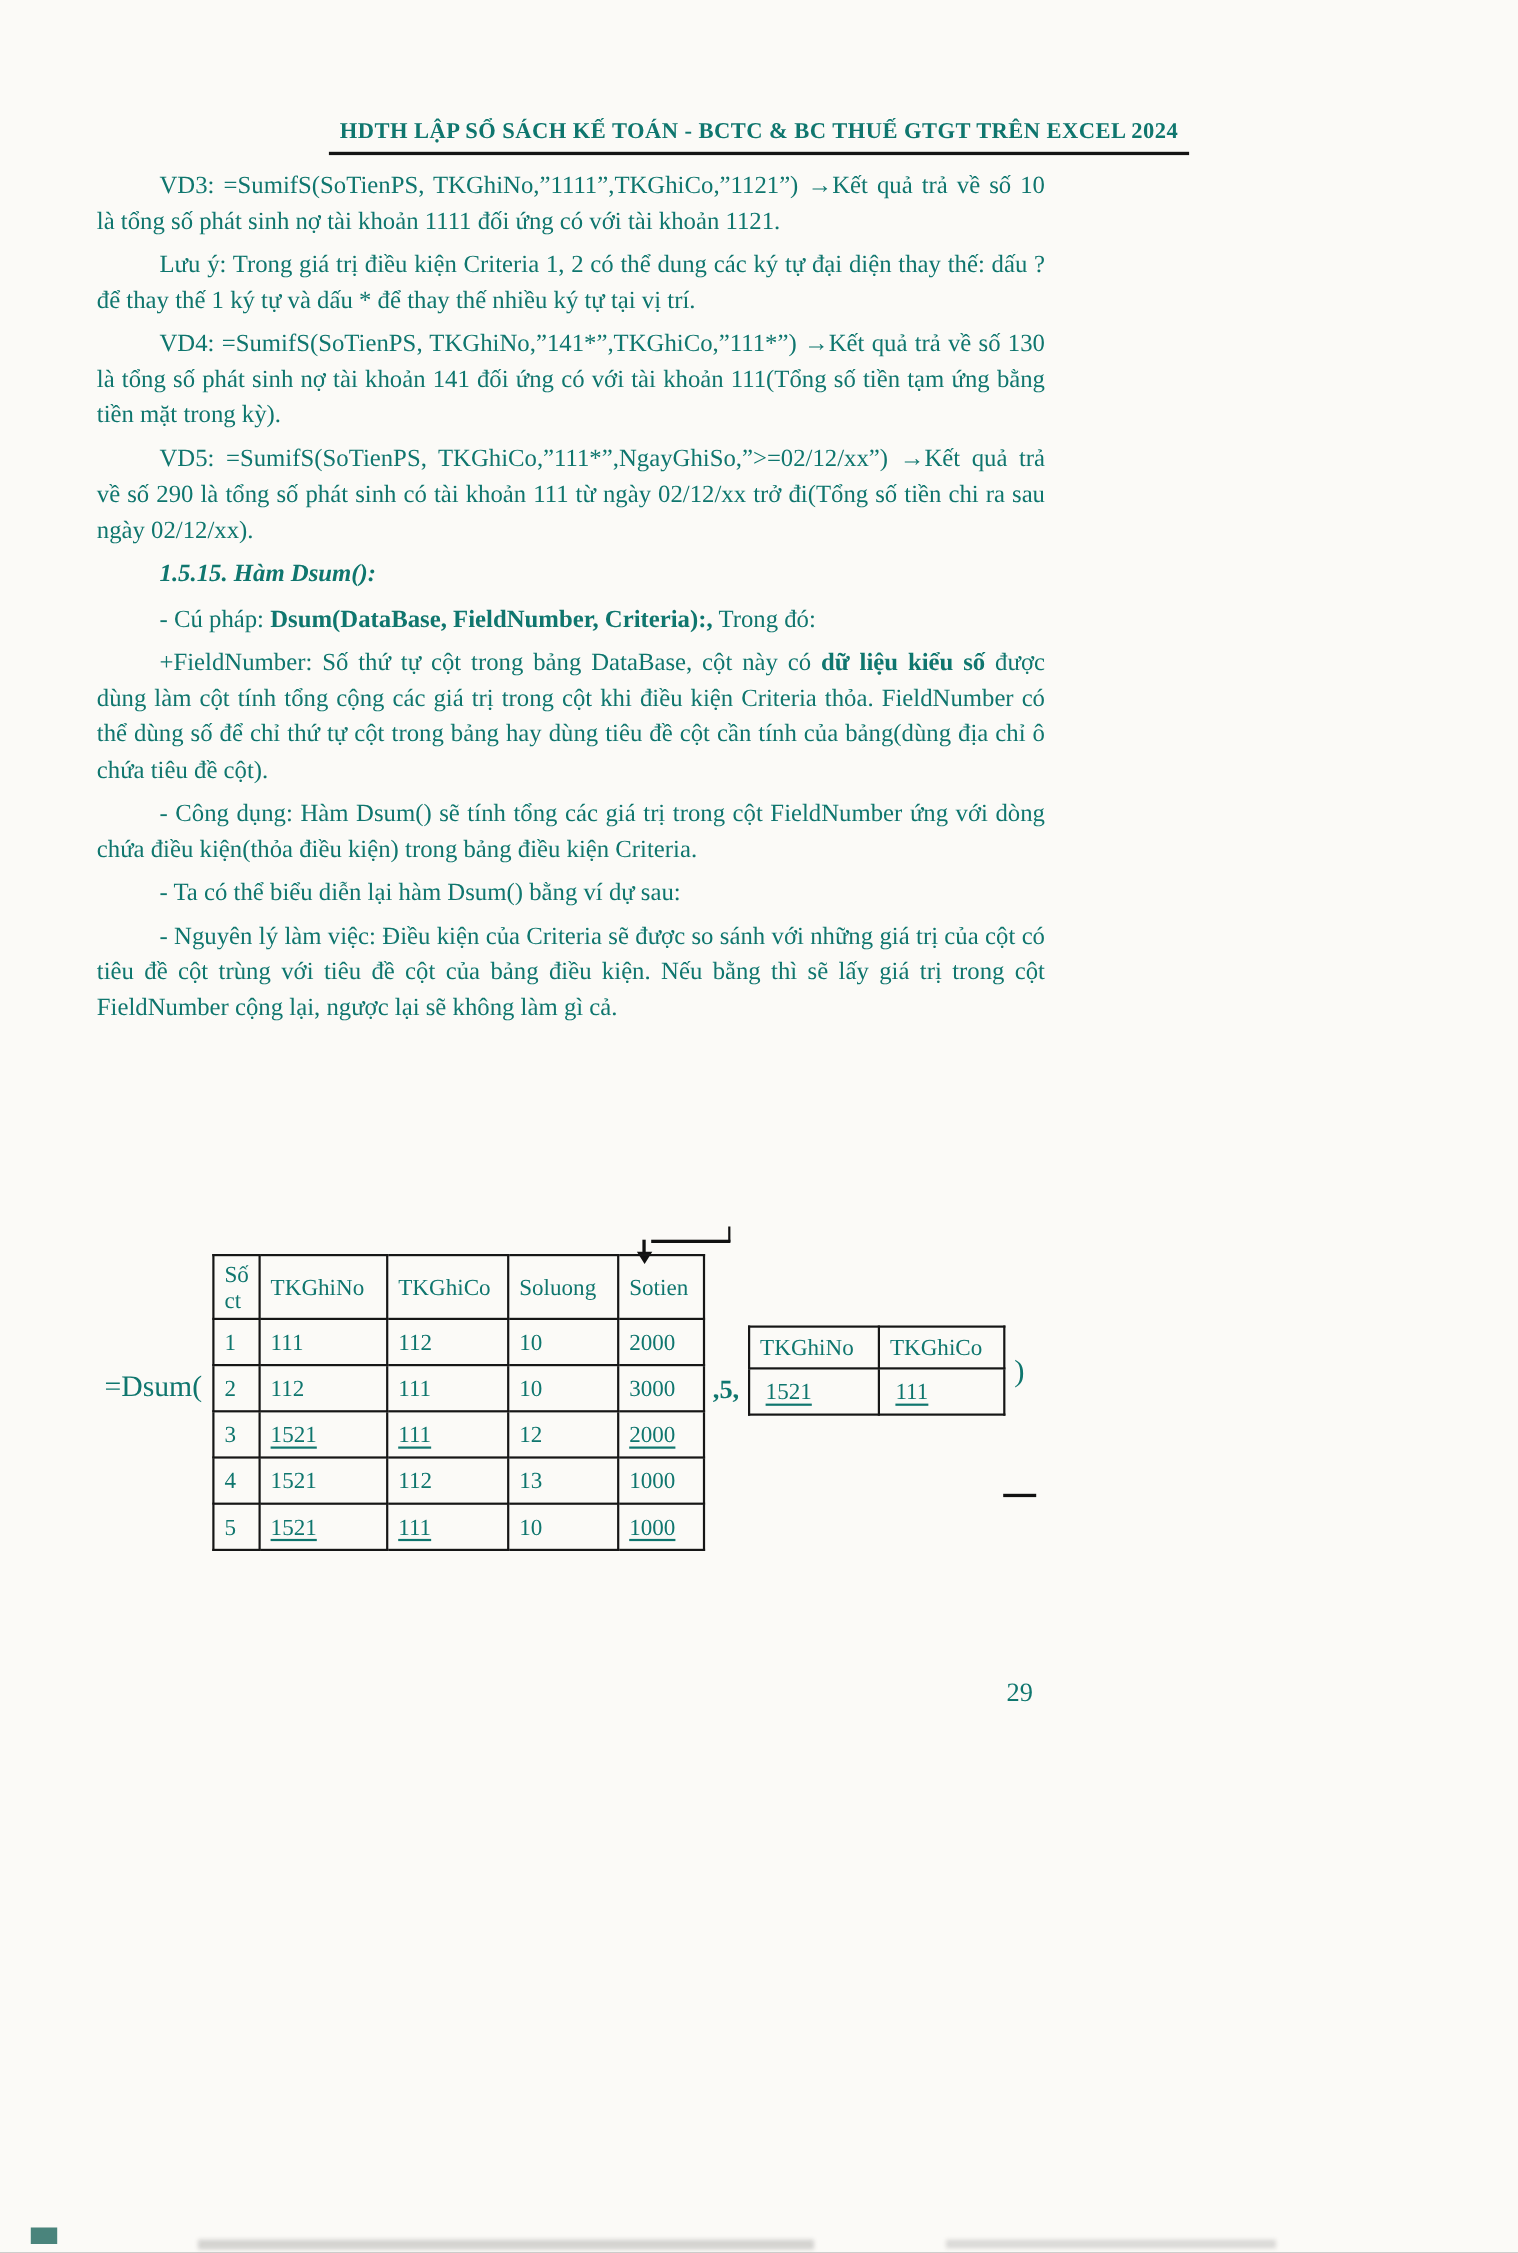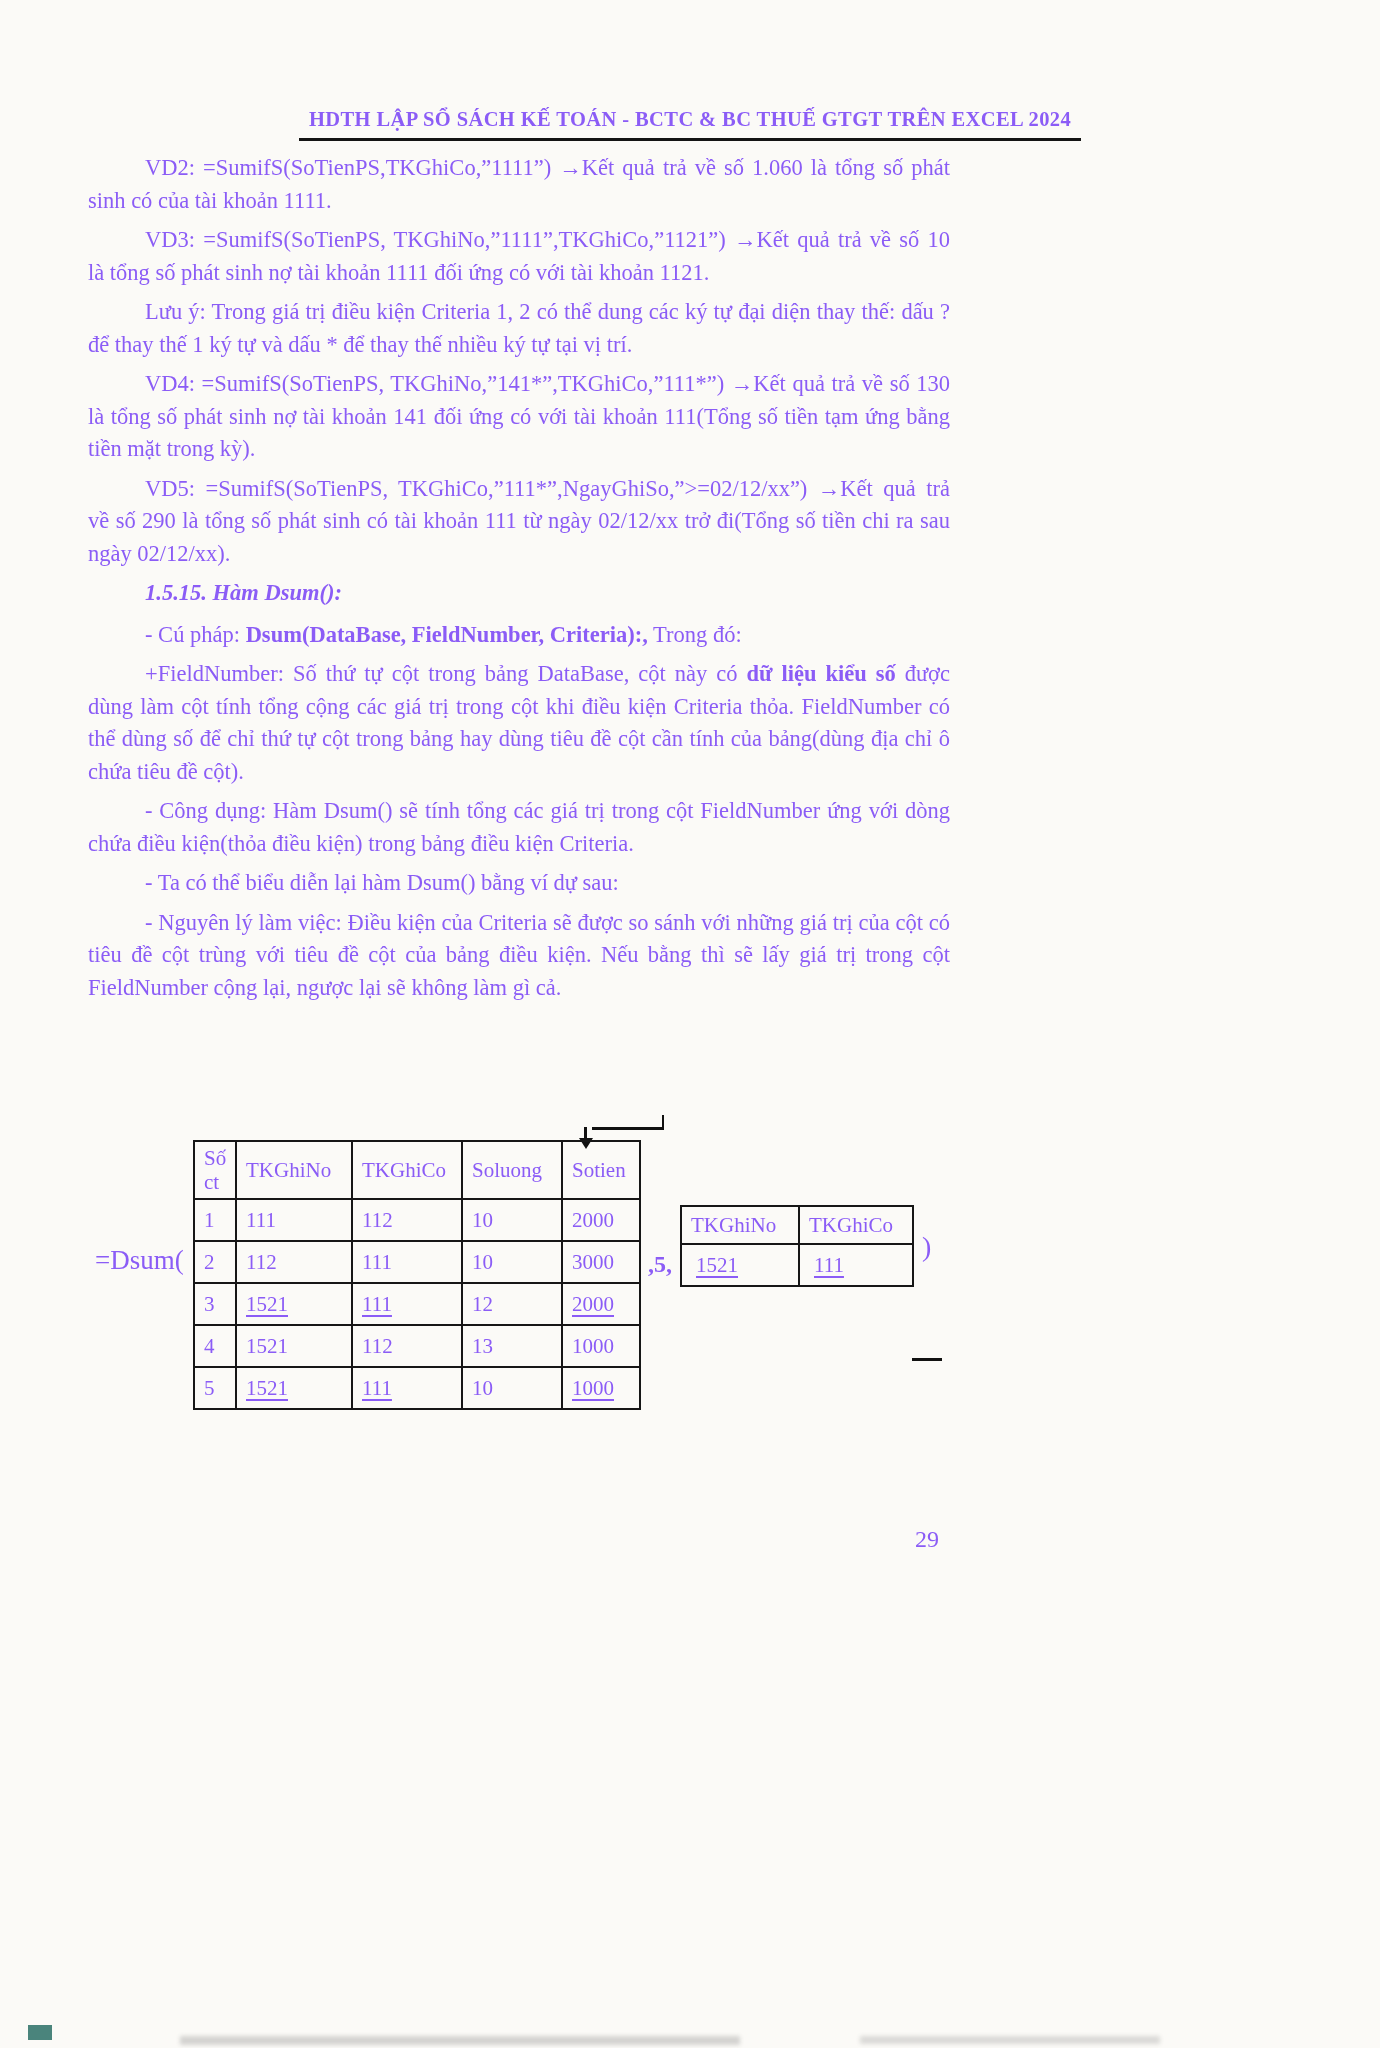--- a/index.html
+++ b/index.html
@@ -1,18 +1,18 @@
 <!DOCTYPE html>
 <html><head>
 <meta charset="utf-8">
 <style>
   html,body { margin:0; padding:0; background:#888; }
   .page {
     position:relative; width:1380px; height:2048px;
-    background:#fbfaf7; color:#8b5cf6;
+    background:#fbfaf7; color:#0f766e;
     font-family:"Liberation Serif", serif;
     overflow:hidden;
   }
   
   .header-wrap { position:absolute; top:108px; left:0; width:100%; text-align:center; }
   .header-title {
     display:inline-block; font-weight:700; font-size:20.5px; letter-spacing:0.4px;
     padding:0 10px 7px; border-bottom:3.5px solid #141414;
   }
   
@@ -64,21 +64,20 @@
 </head>
 <body>
 
 <div class="page">
 
   <div class="header-wrap">
     <span class="header-title">HDTH LẬP SỔ SÁCH KẾ TOÁN - BCTC &amp; BC THUẾ GTGT TRÊN EXCEL 2024</span>
   </div>
 
   <div class="content">
-    <p class="para"><span>VD2: =SumifS(SoTienPS,TKGhiCo,”1111”) </span><span class="arrow">→</span><span>Kết quả trả về số 1.060 là tổng số phát sinh có của tài khoản 1111.</span></p>
 
     <p class="para"><span>VD3: =SumifS(SoTienPS, TKGhiNo,”1111”,TKGhiCo,”1121”) </span><span class="arrow">→</span><span>Kết quả trả về số 10 là tổng số phát sinh nợ tài khoản 1111 đối ứng có với tài khoản 1121.</span></p>
 
     <p class="para"><span>Lưu ý: Trong giá trị điều kiện Criteria 1, 2 có thể dung các ký tự đại diện thay thế: dấu ? để thay thế 1 ký tự và dấu * để thay thế nhiều ký tự tại vị trí.</span></p>
 
     <p class="para"><span>VD4: =SumifS(SoTienPS, TKGhiNo,”141*”,TKGhiCo,”111*”) </span><span class="arrow">→</span><span>Kết quả trả về số 130 là tổng số phát sinh nợ tài khoản 141 đối ứng có với tài khoản 111(Tổng số tiền tạm ứng bằng tiền mặt trong kỳ).</span></p>
 
     <p class="para"><span>VD5: =SumifS(SoTienPS, TKGhiCo,”111*”,NgayGhiSo,”&gt;=02/12/xx”) </span><span class="arrow">→</span><span>Kết quả trả về số 290 là tổng số phát sinh có tài khoản 111 từ ngày 02/12/xx trở đi(Tổng số tiền chi ra sau ngày 02/12/xx).</span></p>
 
     <p class="para heading">1.5.15. Hàm Dsum():</p>

